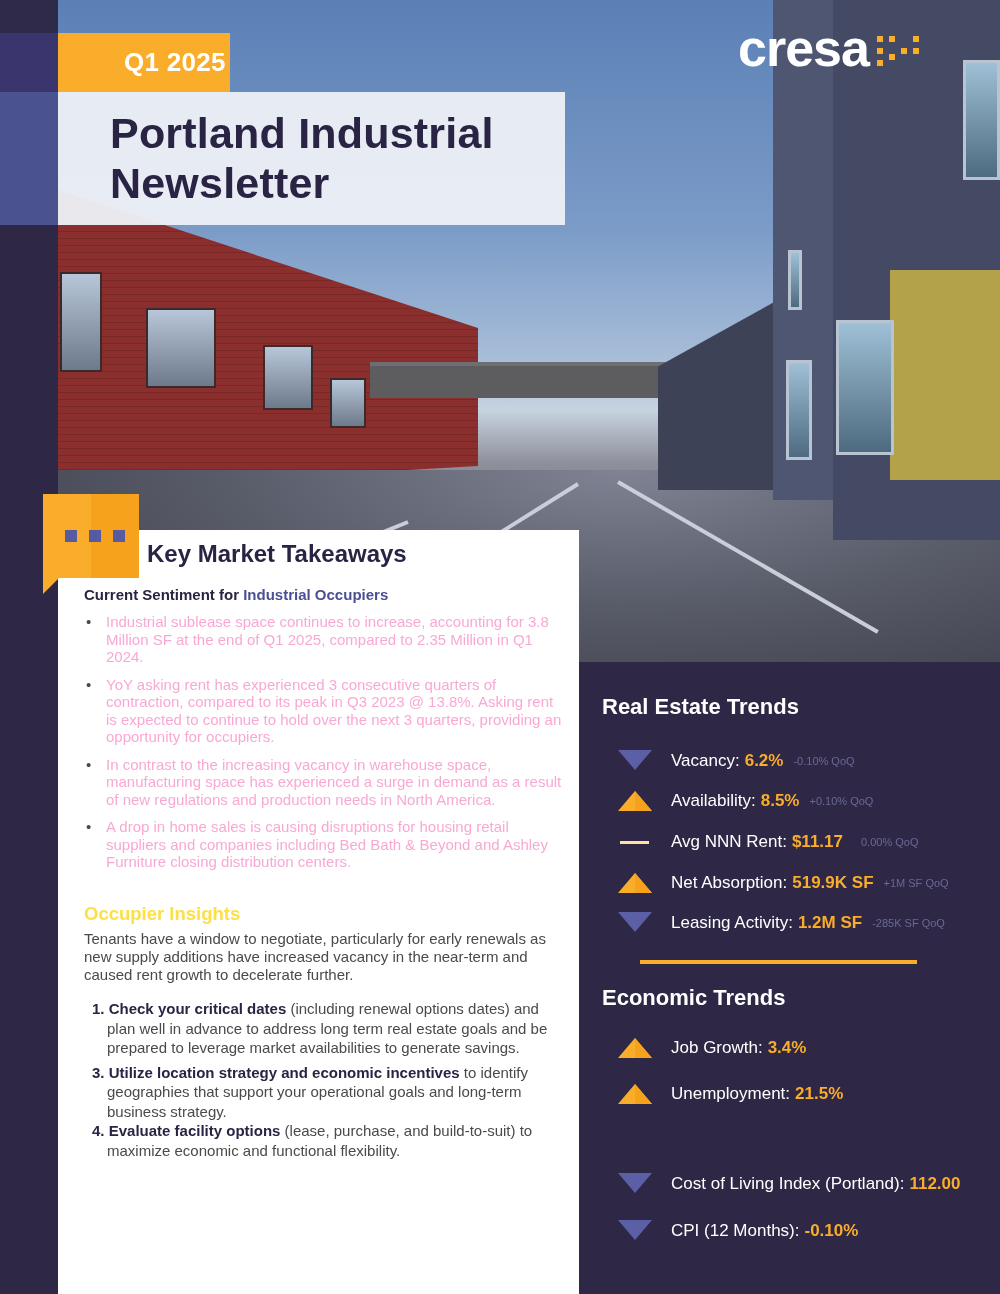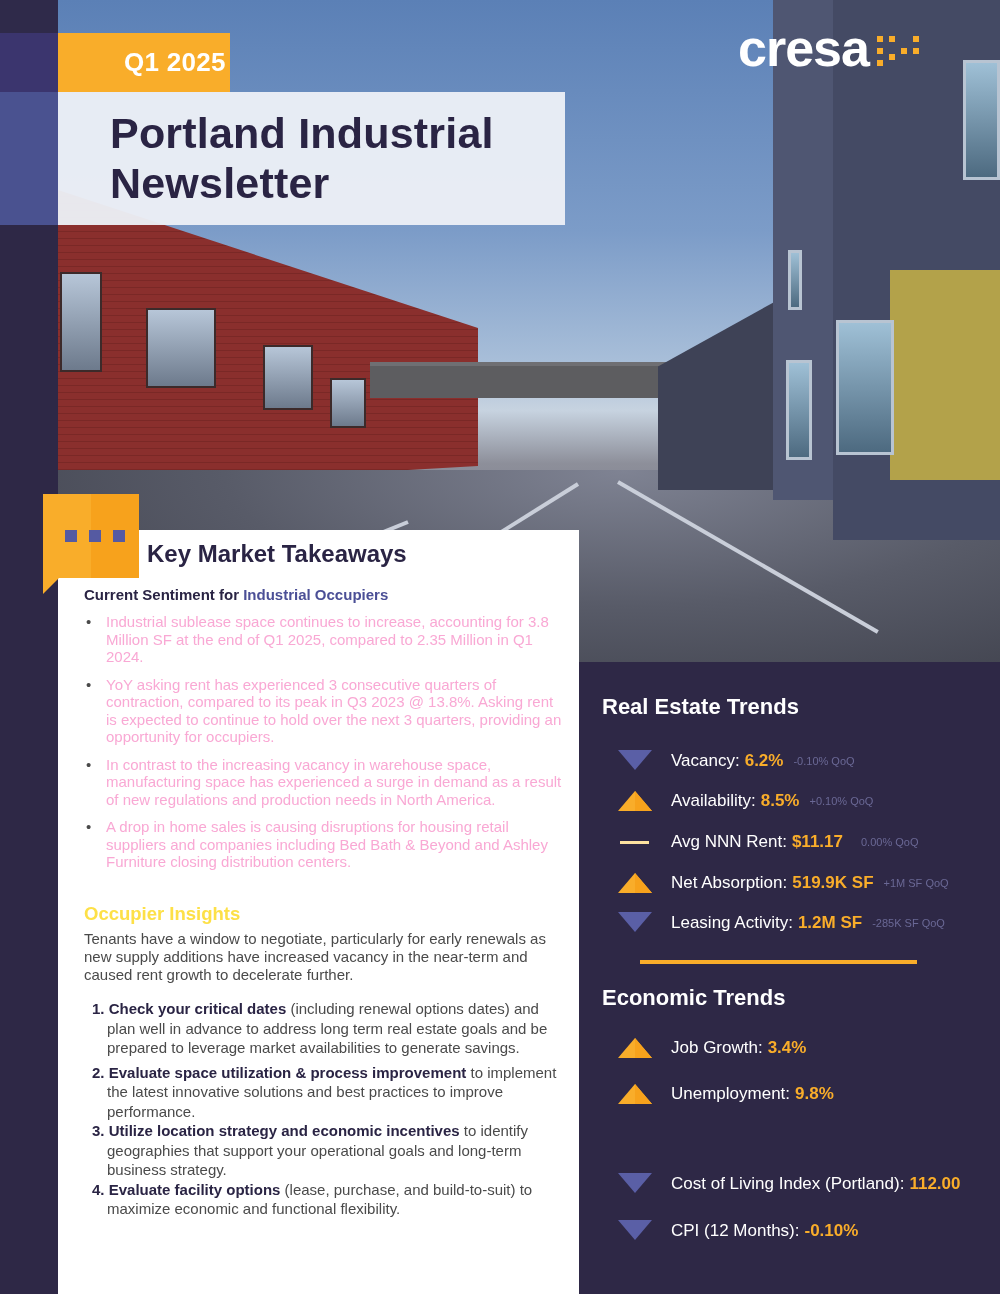--- a/index.html
+++ b/index.html
@@ -146,21 +146,20 @@
   <li>Industrial sublease space continues to increase, accounting for 3.8 Million SF at the end of Q1 2025, compared to 2.35 Million in Q1 2024.</li>
   <li>YoY asking rent has experienced 3 consecutive quarters of contraction, compared to its peak in Q3 2023 @ 13.8%. Asking rent is expected to continue to hold over the next 3 quarters, providing an opportunity for occupiers.</li>
   <li>In contrast to the increasing vacancy in warehouse space, manufacturing space has experienced a surge in demand as a result of new regulations and production needs in North America.</li>
   <li>A drop in home sales is causing disruptions for housing retail suppliers and companies including Bed Bath &amp; Beyond and Ashley Furniture closing distribution centers.</li>
 </ul>
 
 <div class="h-occ">Occupier Insights</div>
 <p class="occ-p">Tenants have a window to negotiate, particularly for early renewals as new supply additions have increased vacancy in the near-term and caused rent growth to decelerate further.</p>
 <ol class="steps">
   <li class="gap"><b>1. </b><b>Check your critical dates</b><span> (including renewal options dates) and plan well in advance to address long term real estate goals and be prepared to leverage market availabilities to generate savings.</span></li>
-  <li><b>2. </b><b>Evaluate space utilization &amp; process improvement</b><span> to implement the latest innovative solutions and best practices to improve performance.</span></li>
   <li><b>3. </b><b>Utilize location strategy and economic incentives</b><span> to identify geographies that support your operational goals and long-term business strategy.</span></li>
   <li><b>4. </b><b>Evaluate facility options</b><span> (lease, purchase, and build-to-suit) to maximize economic and functional flexibility.</span></li>
 </ol>
 
 <div class="panel">
   <h2 style="top:32px">Real Estate Trends</h2>
 
   <div class="row" style="top:86px">
     <span class="ic">
         <span class="tri-down"></span>
@@ -211,21 +210,21 @@
         <span class="tri-up"></span>
       </span>
     <span class="lbl">Job Growth:</span>
     <span class="val">3.4%</span>
   </div>
   <div class="row" style="top:419px">
     <span class="ic">
         <span class="tri-up"></span>
       </span>
     <span class="lbl">Unemployment:</span>
-    <span class="val">9.8%</span>
+    <span class="val">21.5%</span>
   </div>
   <div class="row" style="top:509px">
     <span class="ic">
         <span class="tri-down"></span>
       </span>
     <span class="lbl">Cost of Living Index (Portland):</span>
     <span class="val">112.00</span>
   </div>
   <div class="row" style="top:556px">
     <span class="ic">

